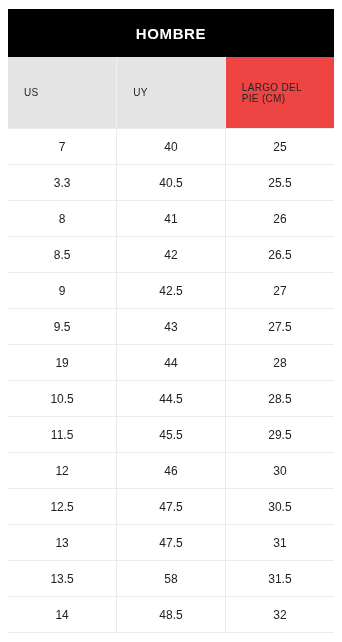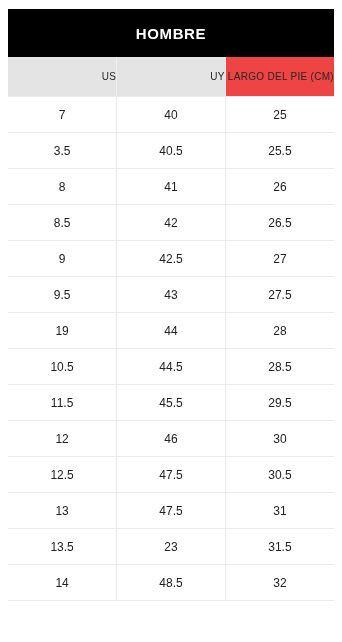--- a/index.html
+++ b/index.html
@@ -33,23 +33,23 @@
     letter-spacing: 0.6px;
     text-align: center;
     height: 48px;
     padding: 0;
     border: none;
   }
   .col-head {
     font-size: 10px;
     font-weight: normal;
     color: #252525;
-    text-align: right;
+    text-align: left;
     height: 39px;
-    padding: 0;
+    padding: 16px;
     letter-spacing: 0.3px;
     border: none;
   }
   .col-head.shade-light {
     background: #e4e4e4;
   }
   .col-head.shade-dark {
     background: #ef4444;
   }
   .col-head.divider {
@@ -90,21 +90,21 @@
         <th class="col-head shade-dark divider c-len">LARGO DEL PIE (CM)</th>
       </tr>
     </thead>
     <tbody id="table-body">
         <tr>
           <td class="data-cell c-us">7</td>
           <td class="data-cell c-uy divider">40</td>
           <td class="data-cell c-len divider">25</td>
         </tr>
         <tr>
-          <td class="data-cell c-us">3.5</td>
+          <td class="data-cell c-us">3.3</td>
           <td class="data-cell c-uy divider">40.5</td>
           <td class="data-cell c-len divider">25.5</td>
         </tr>
         <tr>
           <td class="data-cell c-us">8</td>
           <td class="data-cell c-uy divider">41</td>
           <td class="data-cell c-len divider">26</td>
         </tr>
         <tr>
           <td class="data-cell c-us">8.5</td>
@@ -146,21 +146,21 @@
           <td class="data-cell c-uy divider">47.5</td>
           <td class="data-cell c-len divider">30.5</td>
         </tr>
         <tr>
           <td class="data-cell c-us">13</td>
           <td class="data-cell c-uy divider">47.5</td>
           <td class="data-cell c-len divider">31</td>
         </tr>
         <tr>
           <td class="data-cell c-us">13.5</td>
-          <td class="data-cell c-uy divider">23</td>
+          <td class="data-cell c-uy divider">58</td>
           <td class="data-cell c-len divider">31.5</td>
         </tr>
         <tr>
           <td class="data-cell c-us">14</td>
           <td class="data-cell c-uy divider">48.5</td>
           <td class="data-cell c-len divider">32</td>
         </tr>
       </tbody>
   </table>
 </div>

